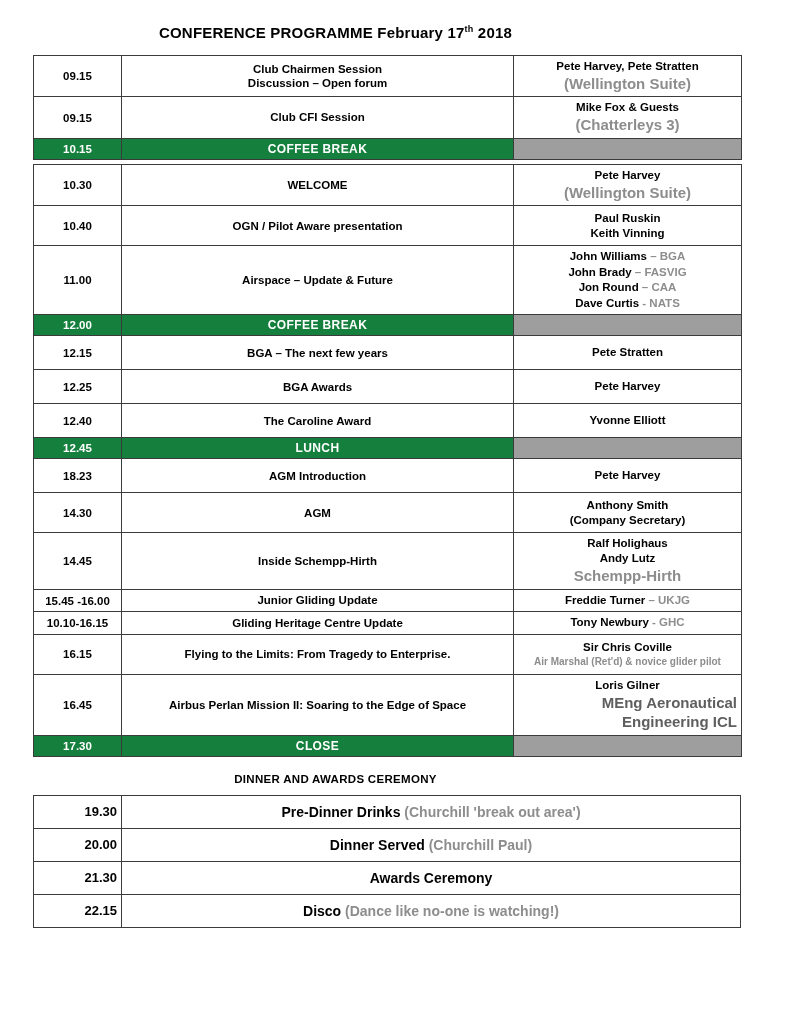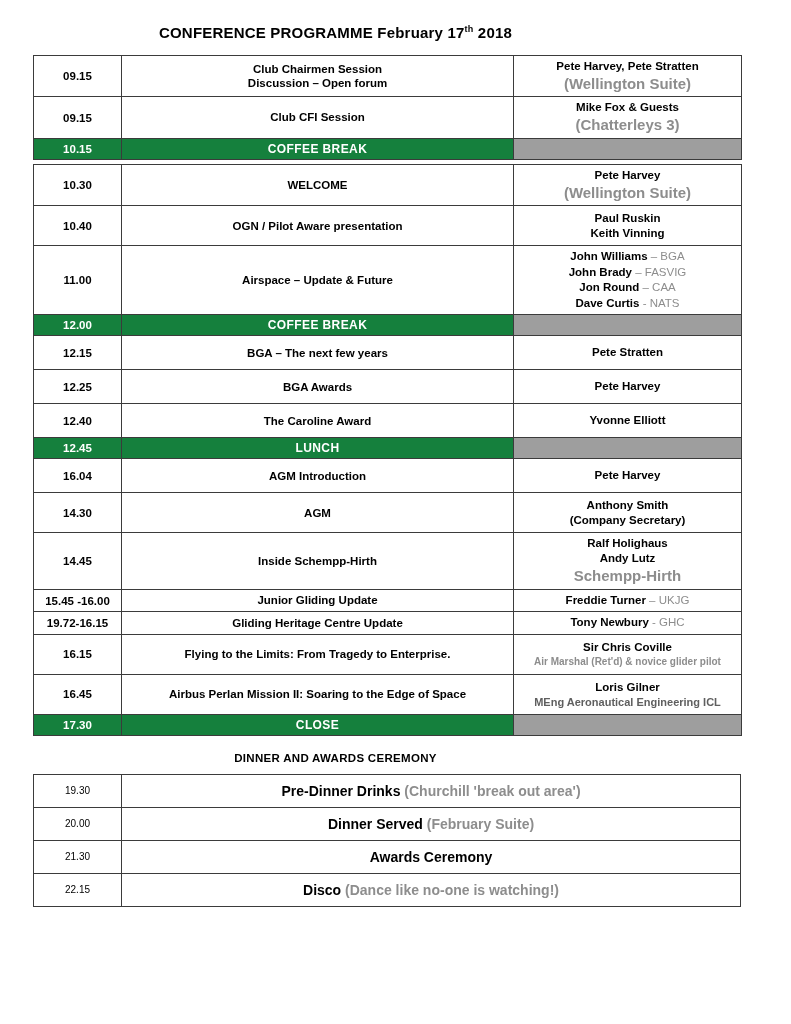--- a/index.html
+++ b/index.html
@@ -60,32 +60,33 @@
     font-weight: bold;
     line-height: 1.3;
   }
   .spk-grey {
     font-size: 15px;
     color: #8d8d8d;
     font-weight: bold;
     line-height: 1.3;
   }
   .spk-line { font-size: 11.5px; font-weight: bold; line-height: 1.35; }
-  .spk-line .org { color: #8d8d8d; font-weight: normal; }
+  .spk-line .org { color: #8d8d8d; font-weight: bold; }
   .spk-small {
     font-size: 10px;
     font-weight: bold;
     color: #8d8d8d;
     line-height: 1.3;
   }
   .spk-tiny {
-    font-size: 11px;
+    font-size: 15px;
     font-weight: bold;
     color: #5f5f5f;
     line-height: 1.3;
+    text-align: right;
   }
 
   tr.break td {
     background: #15803d;
     color: #ffffff;
   }
   tr.break td.c-time {
     font-size: 11.5px;
     font-weight: bold;
     color: #ffffff;
@@ -118,23 +119,23 @@
     margin: 0 auto;
     table-layout: fixed;
   }
   table.dinner td {
     border: 1px solid #3b3b3b;
     padding: 8px 4px;
     vertical-align: middle;
   }
   table.dinner td.c-time {
     width: 88px;
-    text-align: center;
-    font-size: 10px;
-    font-weight: normal;
+    text-align: right;
+    font-size: 13px;
+    font-weight: bold;
   }
   table.dinner td.c-item {
     text-align: center;
     font-size: 14px;
     font-weight: bold;
   }
   table.dinner td.c-item .venue {
     color: #8d8d8d;
     font-weight: bold;
   }
@@ -257,21 +258,21 @@
         </td>
       </tr>
 
       <tr class="break">
         <td class="c-time">12.45</td>
         <td class="c-topic">LUNCH</td>
         <td class="c-speaker"></td>
       </tr>
 
       <tr>
-        <td class="c-time tall-1">16.04</td>
+        <td class="c-time tall-1">18.23</td>
         <td class="c-topic">
           <div class="topic-main">AGM Introduction</div>
         </td>
         <td class="c-speaker">
           <div class="spk-main">Pete Harvey</div>
         </td>
       </tr>
 
       <tr>
         <td class="c-time tall-2">14.30</td>
@@ -300,21 +301,21 @@
       <tr>
         <td class="c-time nowrap" style="border-bottom:none;">15.45 -16.00</td>
         <td class="c-topic" style="border-bottom:none;">
           <div class="topic-main">Junior Gliding Update</div>
         </td>
         <td class="c-speaker" style="border-bottom:none;">
           <div class="spk-line"><span>Freddie Turner</span><span class="org"> – UKJG</span></div>
         </td>
       </tr>
       <tr>
-        <td class="c-time nowrap">19.72-16.15</td>
+        <td class="c-time nowrap">10.10-16.15</td>
         <td class="c-topic">
           <div class="topic-main">Gliding Heritage Centre Update</div>
         </td>
         <td class="c-speaker">
           <div class="spk-line"><span>Tony Newbury</span><span class="org"> - GHC</span></div>
         </td>
       </tr>
 
       <tr>
         <td class="c-time tall-2">16.15</td>
@@ -349,21 +350,21 @@
   <div class="dinner-head">DINNER AND AWARDS CEREMONY</div>
 
   <table class="dinner">
     <tbody>
       <tr>
         <td class="c-time">19.30</td>
         <td class="c-item"><span>Pre-Dinner  Drinks</span> <span class="venue">(Churchill 'break out area')</span></td>
       </tr>
       <tr>
         <td class="c-time">20.00</td>
-        <td class="c-item"><span>Dinner Served</span> <span class="venue">(February Suite)</span></td>
+        <td class="c-item"><span>Dinner Served</span> <span class="venue">(Churchill Paul)</span></td>
       </tr>
       <tr>
         <td class="c-time">21.30</td>
         <td class="c-item"><span>Awards Ceremony</span><span class="venue"></span></td>
       </tr>
       <tr>
         <td class="c-time">22.15</td>
         <td class="c-item"><span>Disco</span> <span class="venue">(Dance like no-one is watching!)</span></td>
       </tr>
     </tbody>

